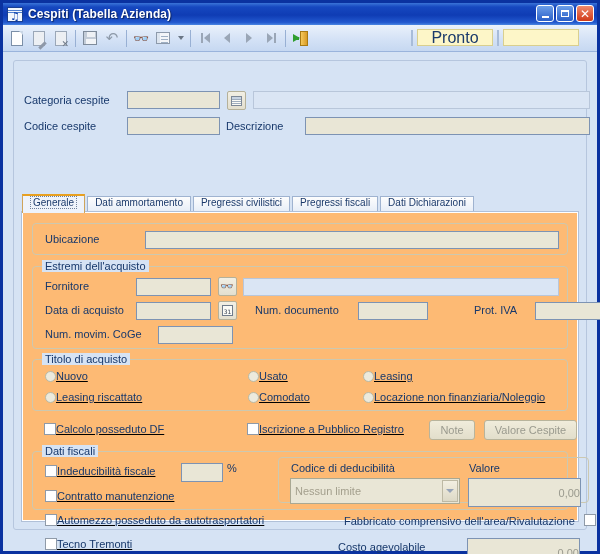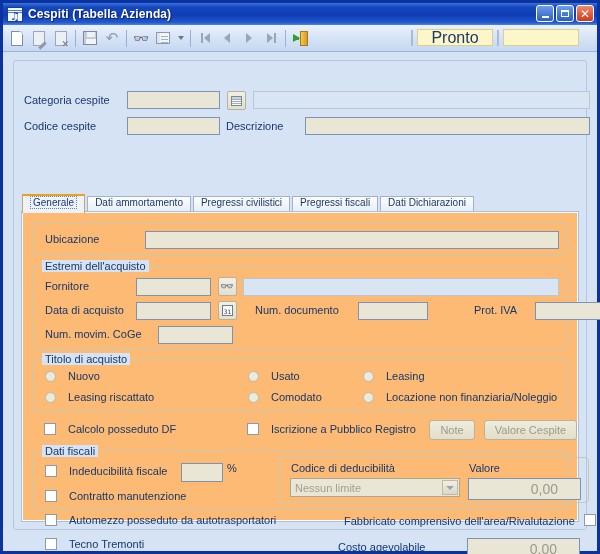--- a/index.html
+++ b/index.html
@@ -268,37 +268,37 @@
     width: 11px; height: 11px; border-radius: 50%;
     border: 1px solid #b9b9a4; background: #eceadd;
     box-sizing: border-box;
     display: inline-block;
   }
   .chk {
     width: 12px; height: 12px;
     border: 1px solid #8f9aa8; background: #ffffff;
     box-sizing: border-box; display: inline-block;
   }
-  .opt { position: absolute; display: flex; align-items: center; gap: 12px; }
+  .opt { position: absolute; display: flex; align-items: center; gap: 0; text-decoration: underline; }
 
   .btn {
     background: linear-gradient(to bottom, #f0ecdb, #e2decb);
     border: 1px solid #b8b49c;
     border-radius: 3px;
     box-sizing: border-box;
     font-size: 11px; color: #9a9a8e;
     display: flex; align-items: center; justify-content: center;
     height: 20px;
   }
 
   .combo {
     background: #e9e6d6;
     border: 1px solid #a9a893;
     box-sizing: border-box;
-    height: 19px;
+    height: 26px;
     display: flex; align-items: center;
     font-size: 11px; color: #a39f8d;
     padding-left: 4px;
     position: relative;
   }
   .combo .arrowbox {
     position: absolute; right: 1px; top: 1px; bottom: 1px; width: 16px;
     background: linear-gradient(to bottom, #f2efe2, #ddd9c6);
     border: 1px solid #bdb9a4;
     box-sizing: border-box;
@@ -306,24 +306,24 @@
   }
   .combo .arrowbox i {
     width: 0; height: 0; border-left: 4px solid transparent; border-right: 4px solid transparent;
     border-top: 4px solid #97a4b8;
   }
 
   .numfld {
     background: #e9e6d6;
     border: 1px solid #7d93b3;
     box-sizing: border-box;
-    height: 22px;
-    font-size: 14px; color: #9a9a8e;
+    height: 29px;
+    font-size: 11px; color: #9a9a8e;
     display: flex; align-items: center; justify-content: flex-end;
-    padding-right: 22px;
+    padding-right: 0;
   }
 
   .iconbtn {
     width: 19px; height: 19px;
     background: linear-gradient(to bottom, #f2efe4, #e3dfcf);
     border: 1px solid #b5b19a;
     border-radius: 2px;
     box-sizing: border-box;
     display: flex; align-items: center; justify-content: center;
   }

